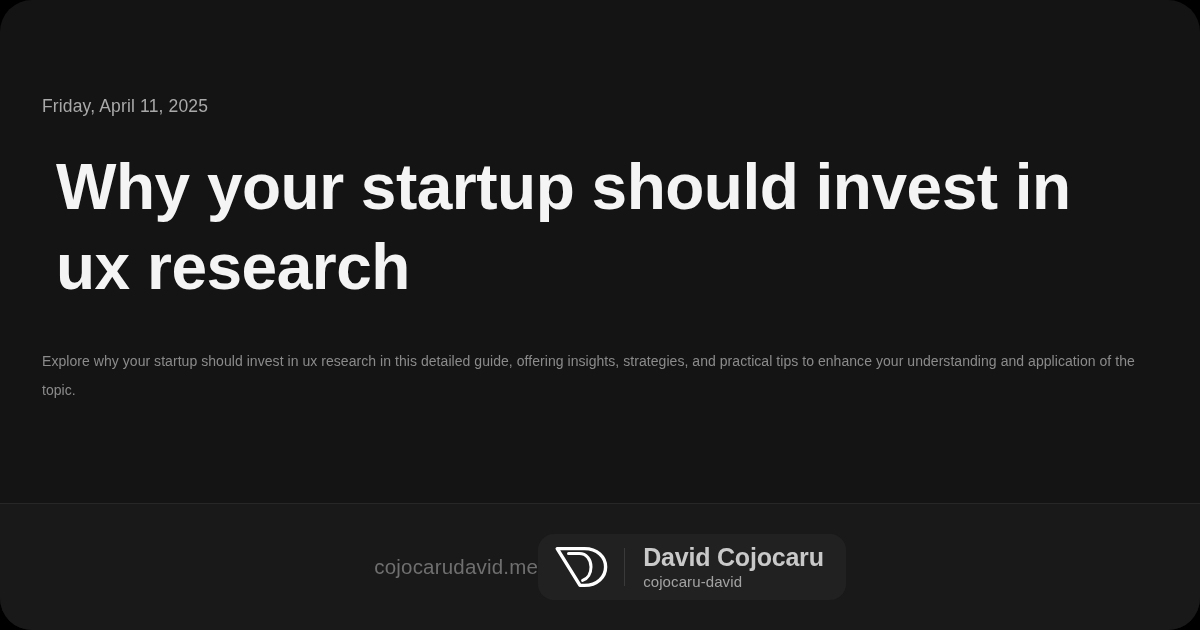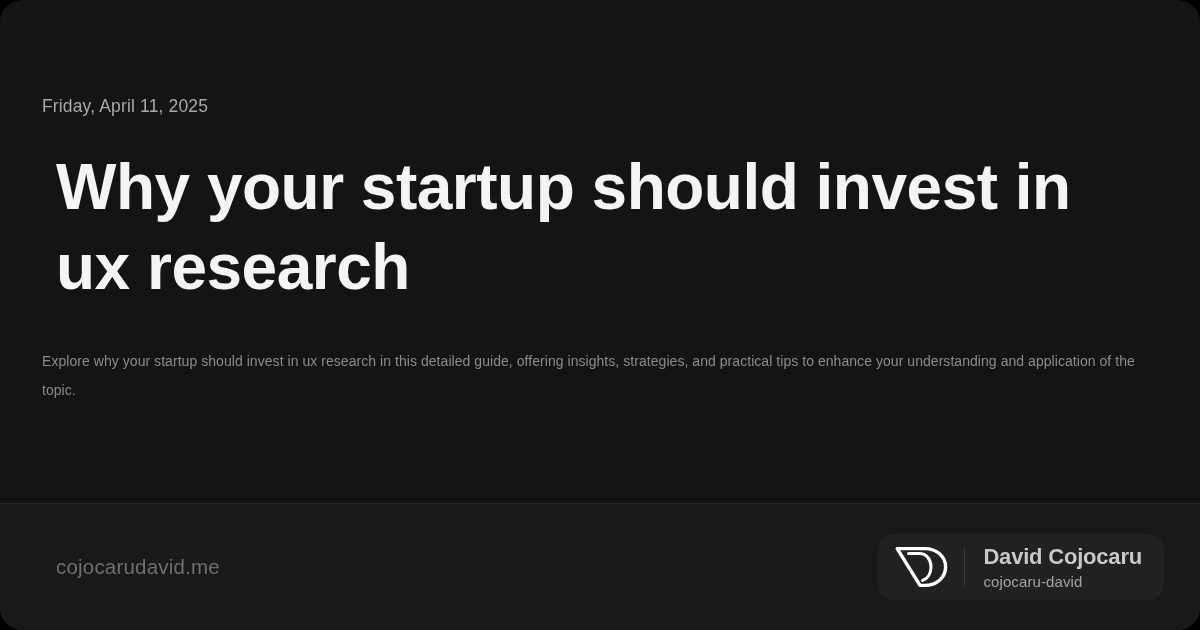--- a/index.html
+++ b/index.html
@@ -14,21 +14,21 @@
     font-family: "Liberation Sans", "DejaVu Sans", sans-serif;
     -webkit-font-smoothing: antialiased;
   }
 
   .og-card {
     position: relative;
     width: 1200px;
     height: 630px;
     box-sizing: border-box;
     background: #141414;
-    border-radius: 22px;
+    border-radius: 32px;
     overflow: hidden;
     display: flex;
     flex-direction: column;
   }
 
   
   .content {
     flex: 1 1 auto;
     padding: 0 40px;
     display: flex;
@@ -70,21 +70,21 @@
   
   .footer {
     flex: 0 0 127px;
     height: 127px;
     box-sizing: border-box;
     background: #191919;
     border-top: 1px solid #272727;
     padding: 0 36px 0 56px;
     display: flex;
     align-items: center;
-    justify-content: space-between;
+    justify-content: center;
   }
 
   .site-url {
     font-size: 20.5px;
     line-height: 1;
     color: #6f6f6f;
     letter-spacing: 0.2px;
     font-weight: 400;
   }
 
@@ -118,21 +118,21 @@
   }
 
   .author-text {
     display: flex;
     flex-direction: column;
     justify-content: center;
     gap: 3px;
   }
 
   .author-name {
-    font-size: 22px;
+    font-size: 25px;
     line-height: 26px;
     font-weight: 700;
     color: #c9c9c9;
     letter-spacing: -0.2px;
     white-space: nowrap;
   }
 
   .author-handle {
     font-size: 15px;
     line-height: 17px;

